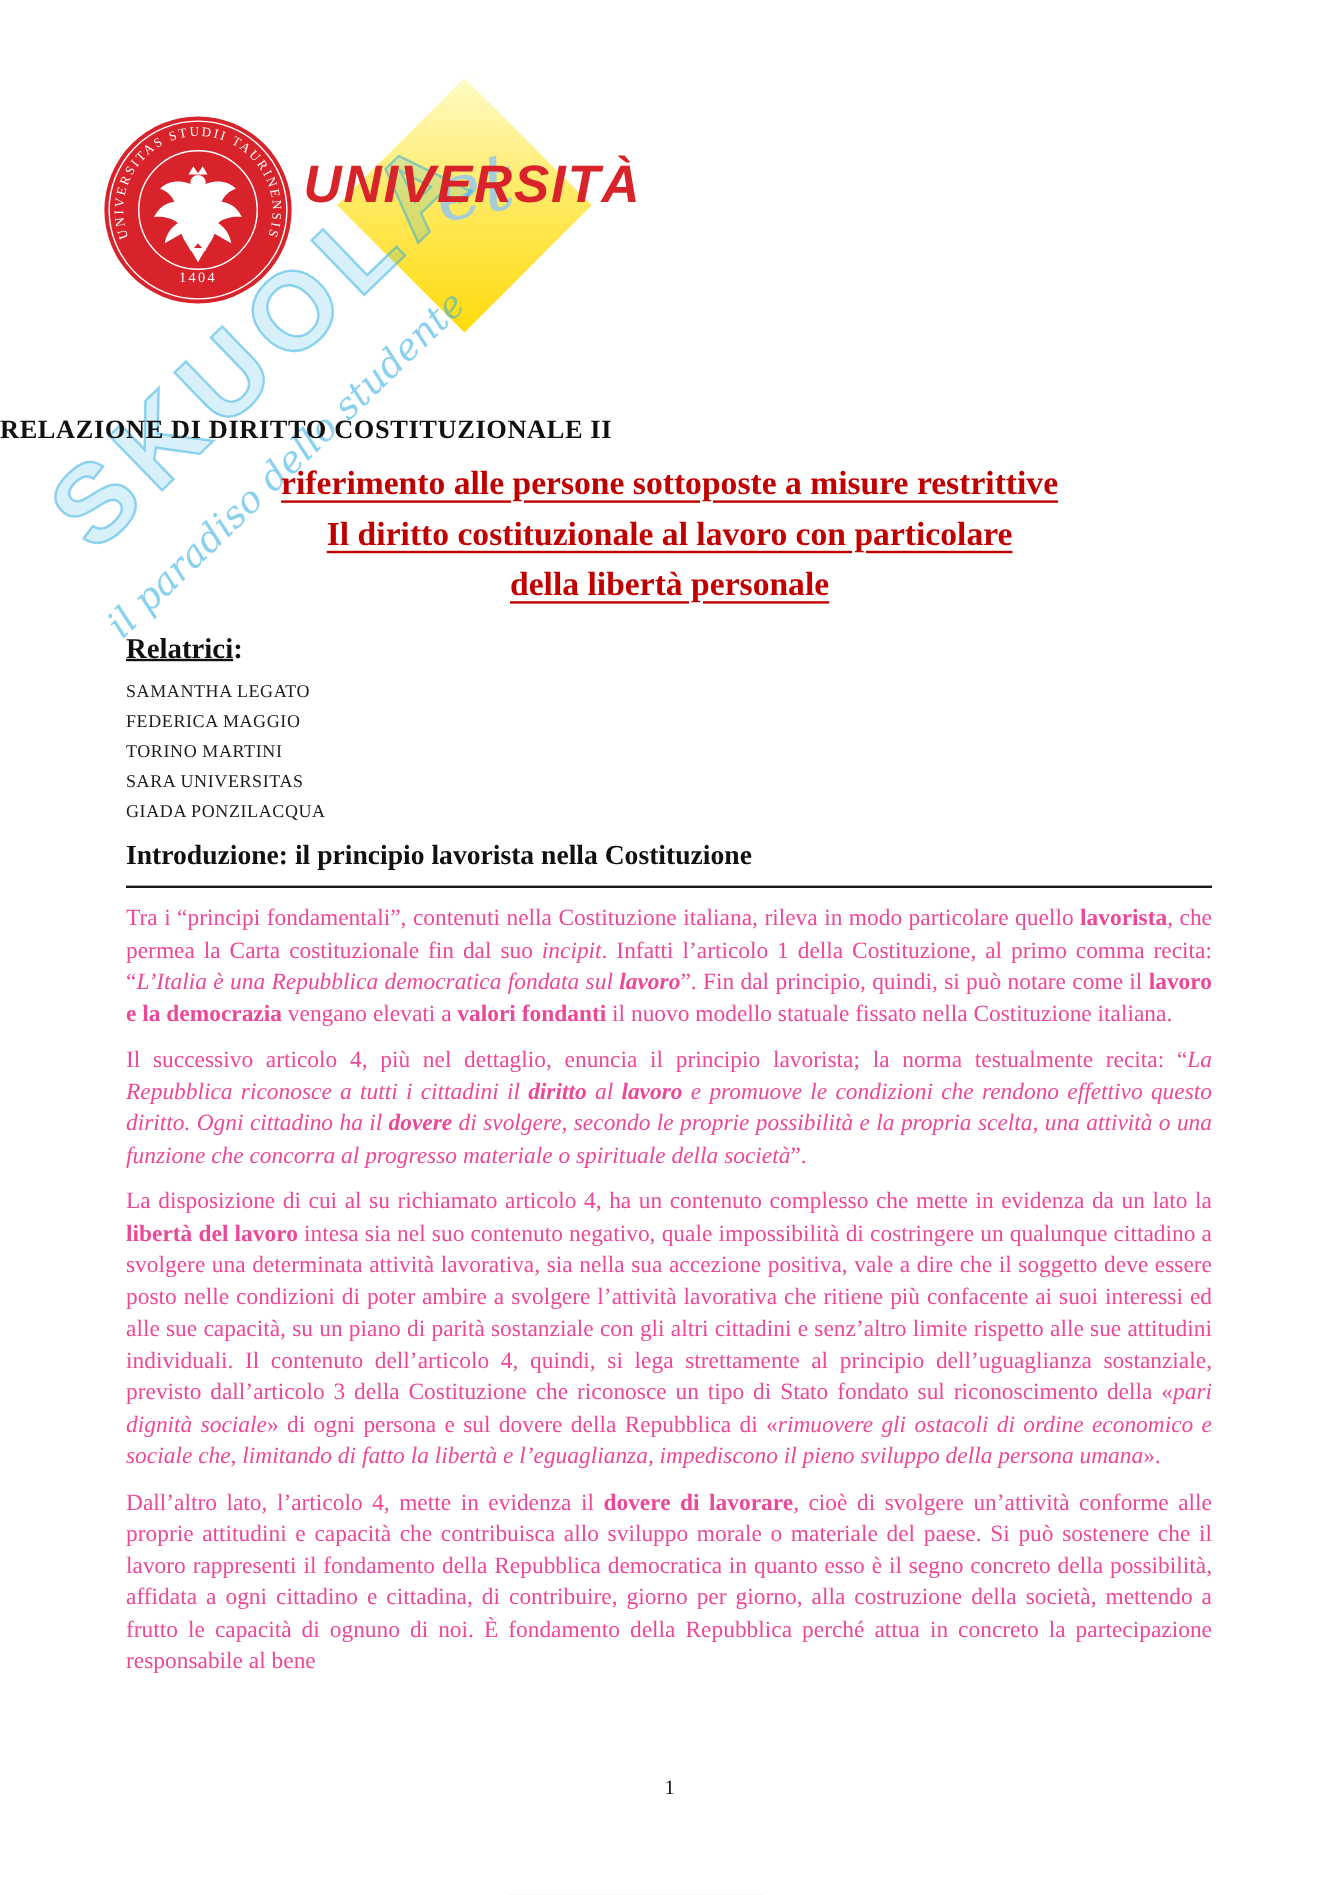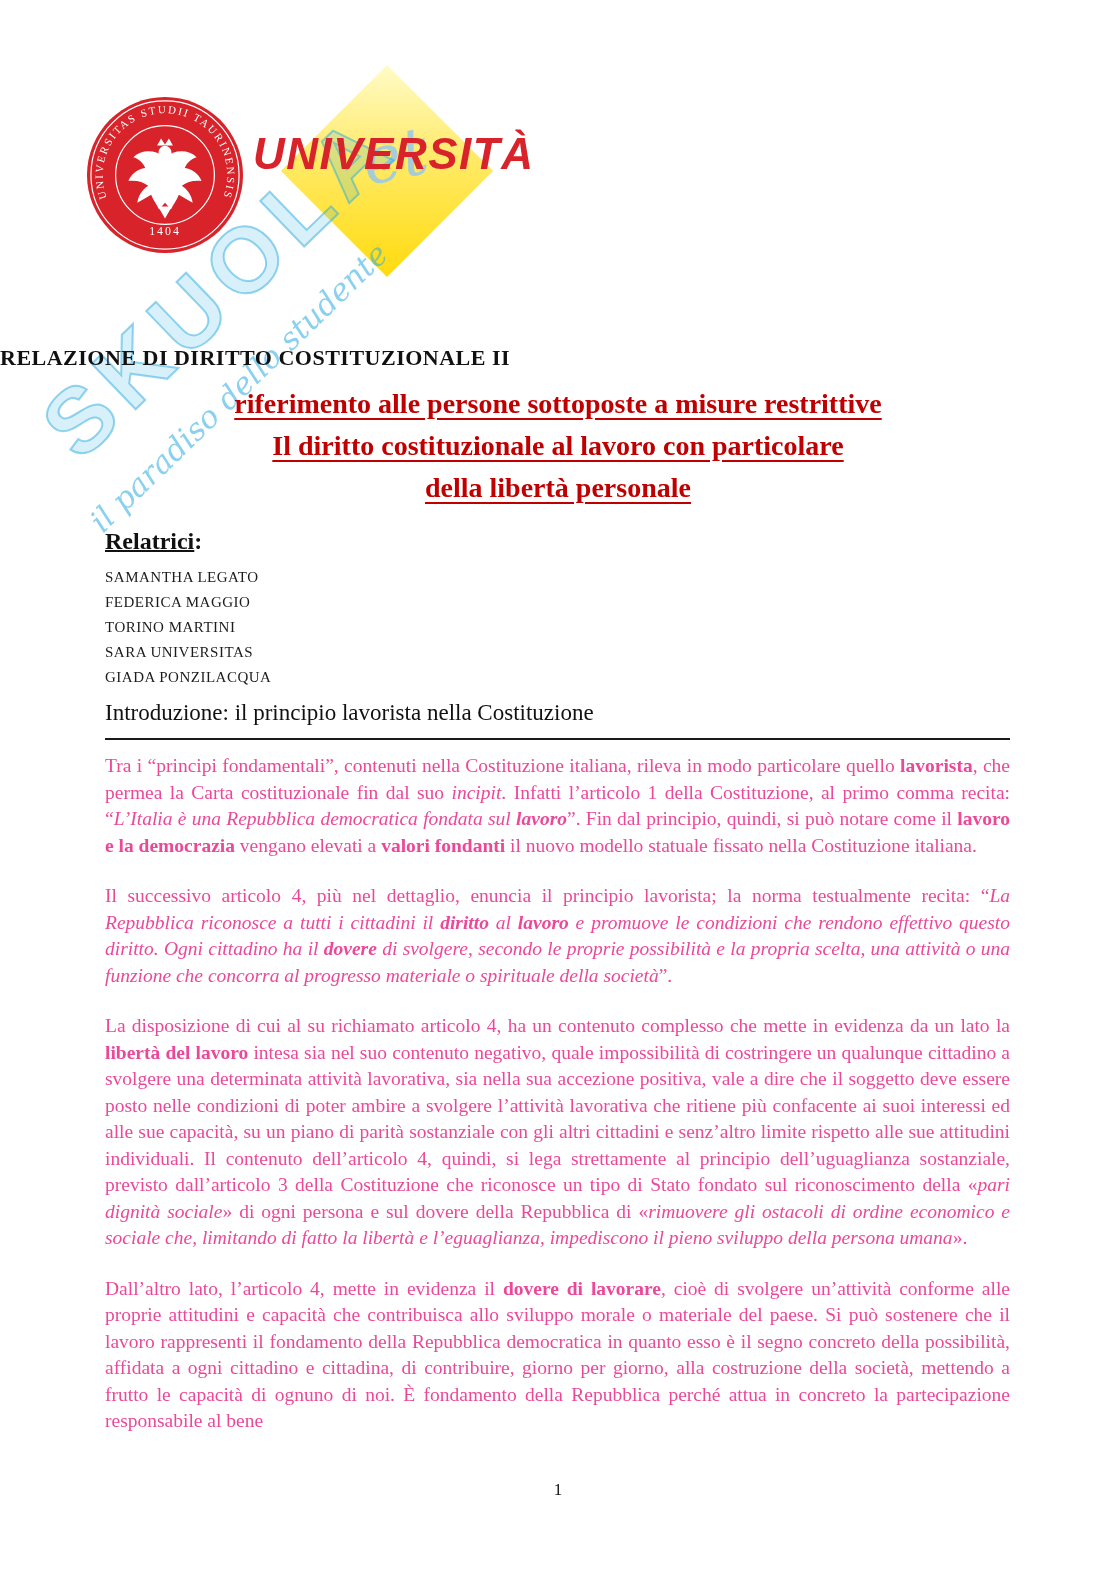--- a/index.html
+++ b/index.html
@@ -70,29 +70,29 @@
   }
 
   .relatrici { position:absolute; left:105px; top:528px; }
   .rel-label { font-size:24px; font-weight:bold; color:#111; }
   .rel-label .rel-underline { text-decoration:underline; text-decoration-thickness:1.5px; }
   .rel-names { margin-top:10px; }
   .rel-name { font-size:15px; line-height:25px; letter-spacing:.5px; color:#1c1c1c; }
 
   .main-block { position:absolute; left:105px; top:700px; width:905px; }
   .section-heading {
-    font-size:23px; font-weight:normal; color:#111;
+    font-size:23px; font-weight:bold; color:#111;
     padding-bottom:12px; border-bottom:2.5px solid #1a1a1a;
   }
   .body-text { margin-top:13px; }
   .para {
     font-size:19.5px; line-height:26.5px; text-align:justify;
     color:#ec4899;
   }
-  .para + .para { margin-top:24px; }
+  .para + .para { margin-top:12px; }
   .para .b { font-weight:bold; }
   .para .i { font-style:italic; }
 
   .page-number {
     position:absolute; top:1480px; left:0; width:100%;
     text-align:center; font-size:17px; color:#111;
   }
 </style>
 </head>
 <body>

